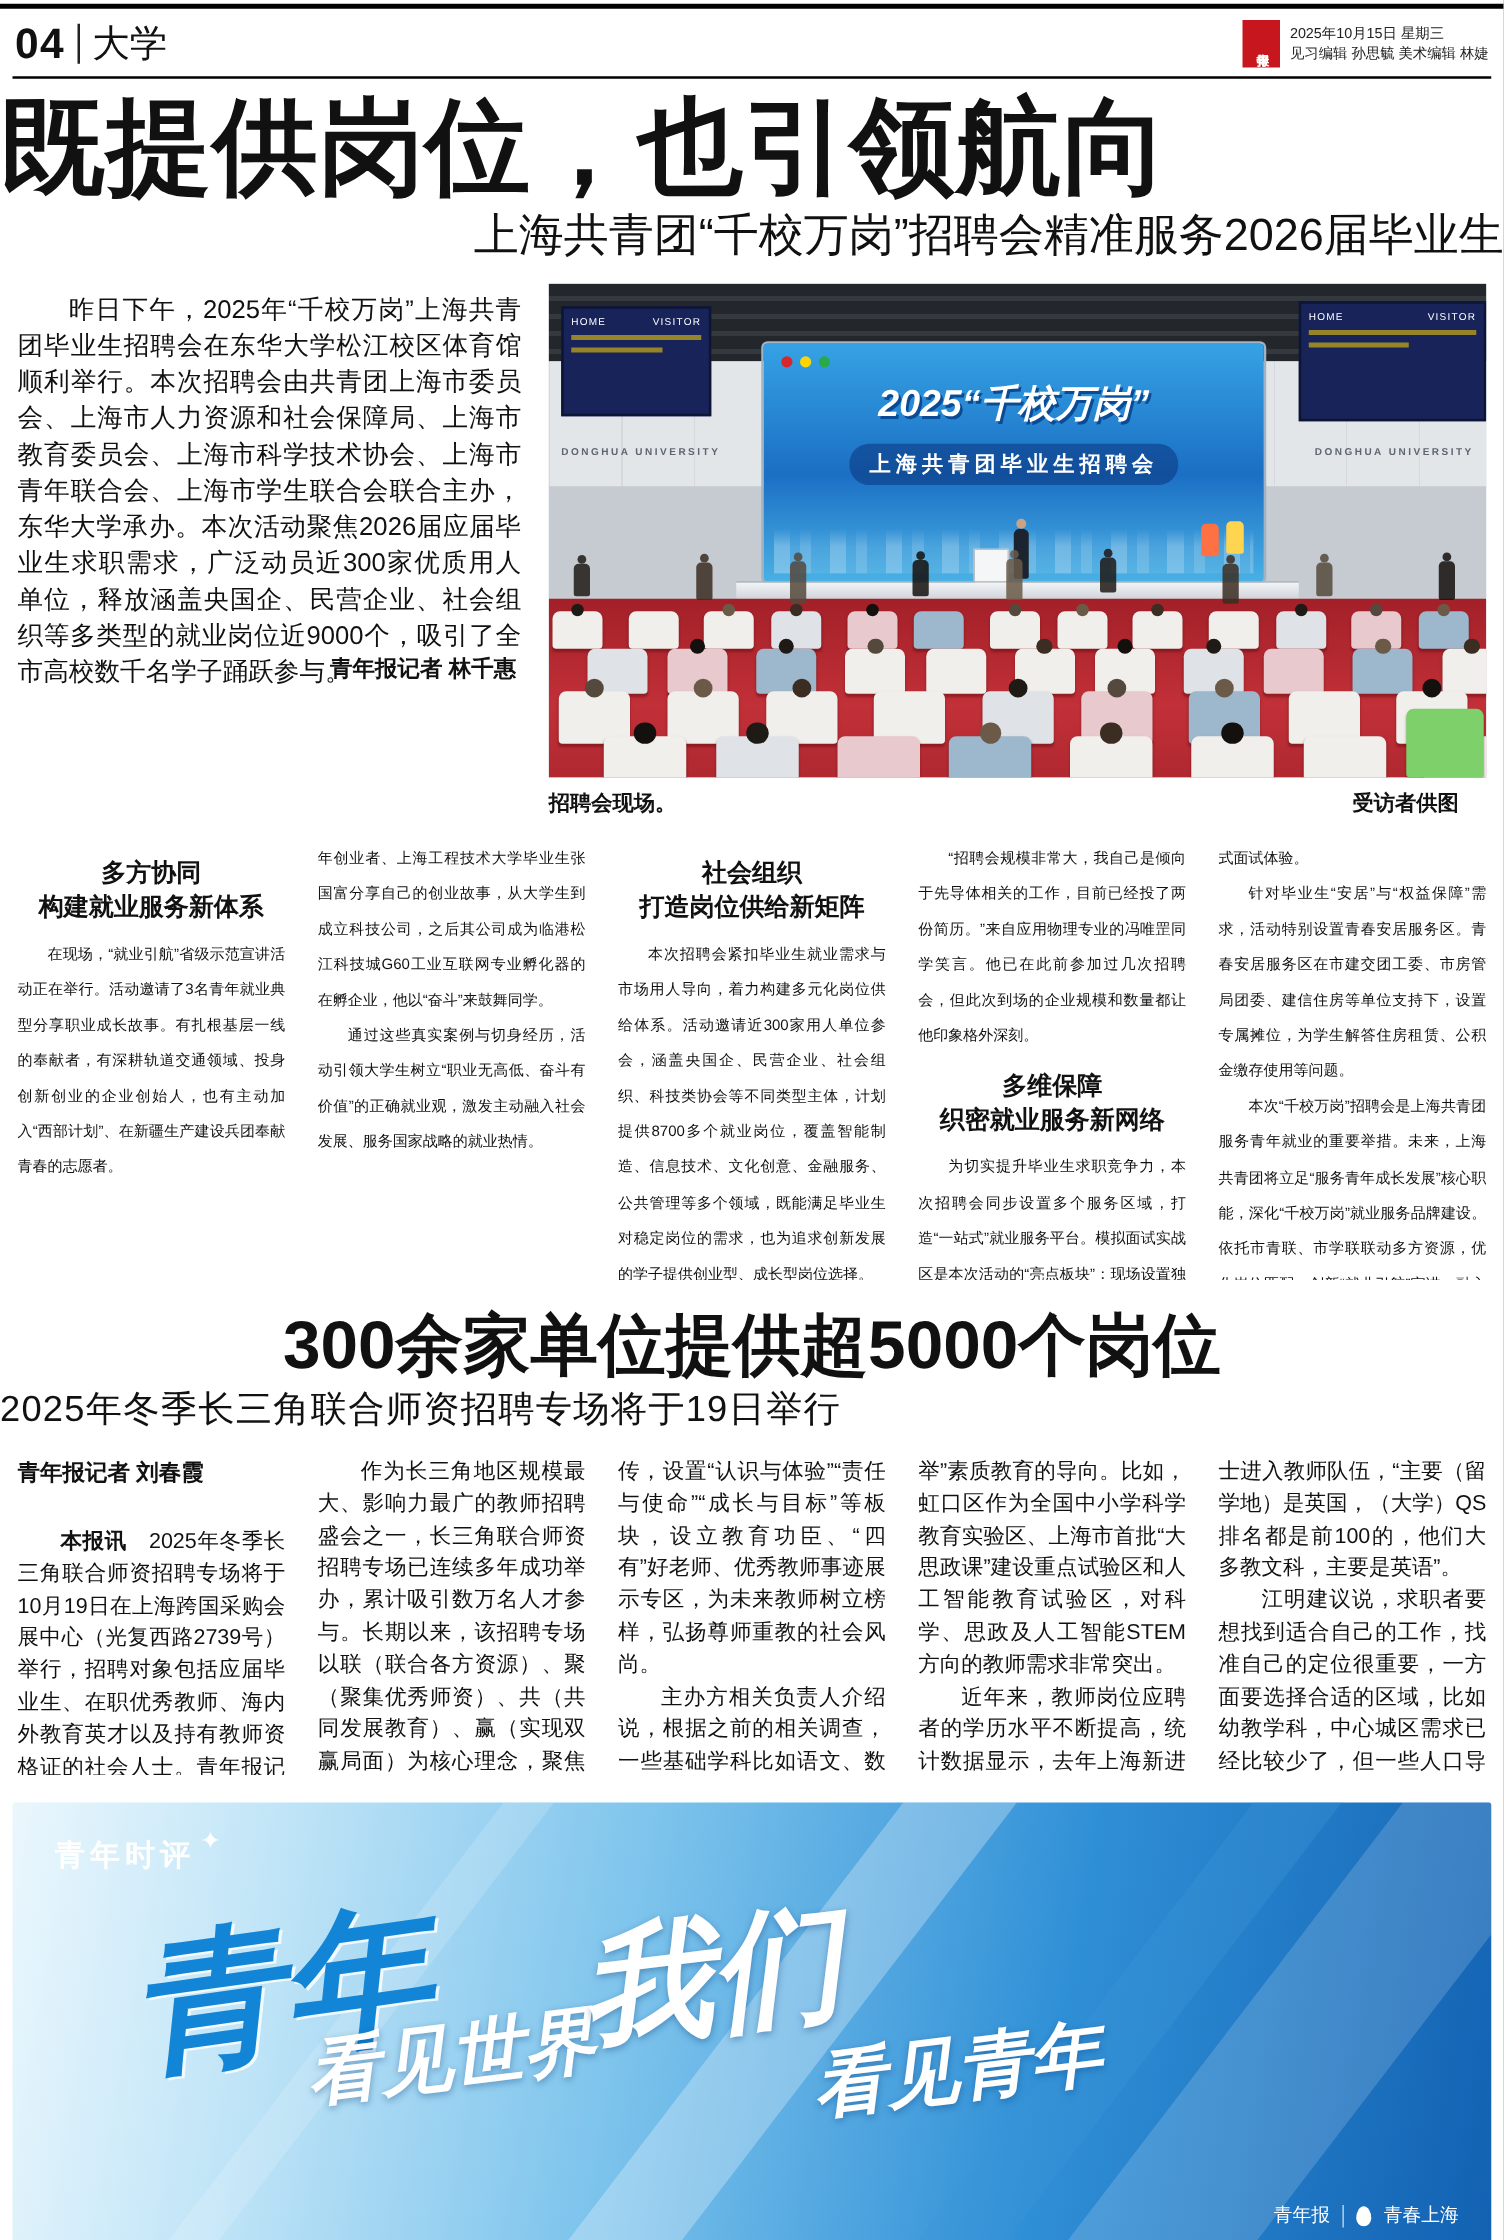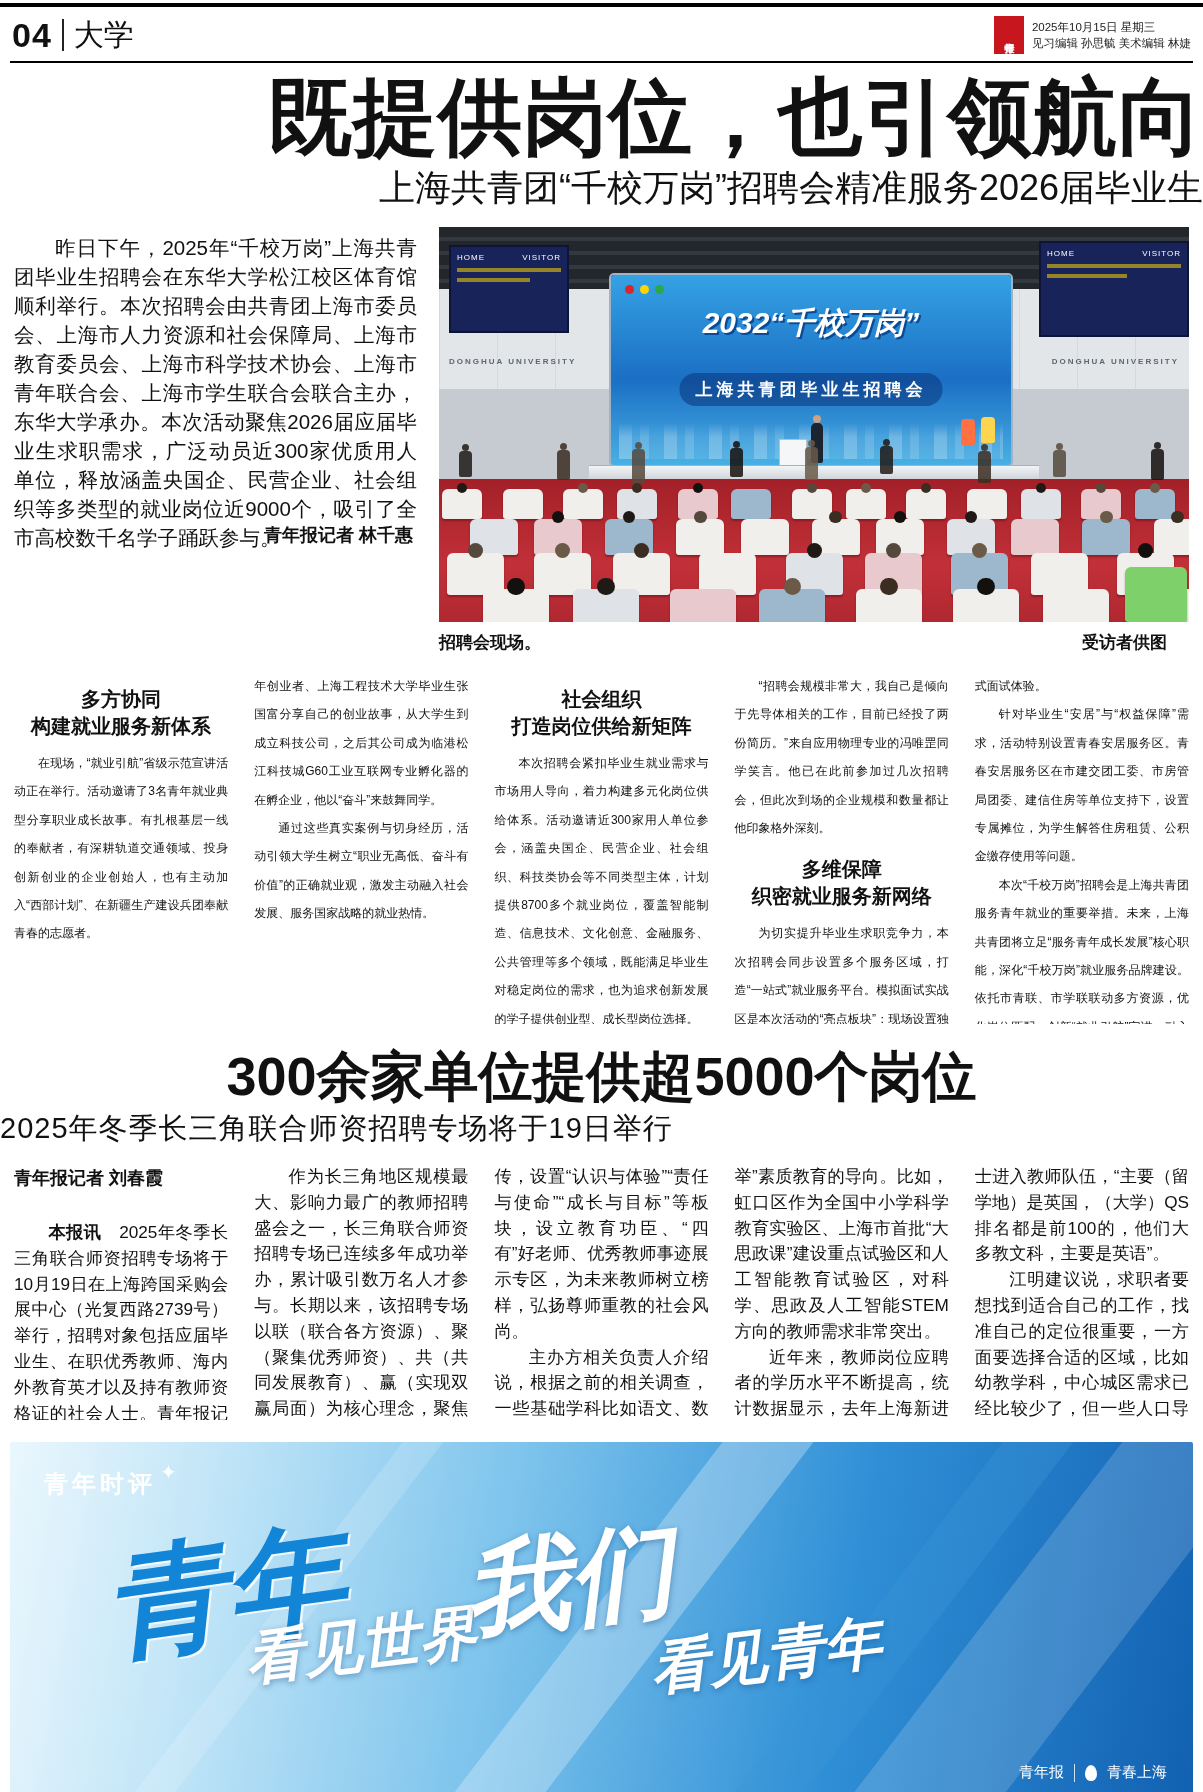--- a/index.html
+++ b/index.html
@@ -13,21 +13,21 @@
   .hdiv{width:2px;height:32px;background:#222;margin:0 10px;}
   .section-name{font-size:30px;font-weight:500;}
   .mast{margin-left:auto;display:flex;align-items:center;gap:8px;}
   .mast-logo{width:30px;height:38px;background:#c8161e;color:#fff;font-size:10px;line-height:12px;
              display:flex;align-items:center;justify-content:center;text-align:center;
              font-family:"DejaVu Serif",serif;font-weight:bold;writing-mode:vertical-rl;}
   .mast-meta{font-size:11.5px;line-height:16px;color:#222;}
   .header-rule{height:2px;background:#000;margin:0 10px;}
 
   
-  .headline{margin:6px 0 0;text-align:right;font-size:84px;line-height:96px;font-weight:900;
+  .headline{margin:6px 0 0;text-align:left;font-size:84px;line-height:96px;font-weight:900;
             letter-spacing:1px;font-family:"Liberation Sans","DejaVu Sans",sans-serif;}
   .subheadline{margin:2px 0 0;text-align:right;font-size:36px;line-height:42px;font-weight:500;}
 
   
   .top-article{display:flex;gap:22px;margin:18px 14px 0;}
   .lead-col{width:403px;}
   .lead-p{margin:6px 0 0;font-size:20.5px;line-height:29px;text-align:justify;text-indent:2em;}
   .lead-by{font-weight:bold;font-size:18px;text-align:right;margin-top:-29px;padding-right:4px;}
   .photo-col{width:728px;}
 
@@ -45,21 +45,21 @@
   .ph-screen.right{right:0;top:14px;width:150px;height:96px;}
   .ph-venue{position:absolute;top:130px;font-size:8px;letter-spacing:2px;color:#5e6670;font-weight:bold;}
   .ph-venue.left{left:10px;} .ph-venue.right{right:10px;}
   .ph-backdrop{position:absolute;left:172px;top:48px;width:400px;height:190px;border-radius:3px;
       background:linear-gradient(180deg,#35a2e4 0%,#1b6fc4 55%,#49b0e4 100%);
       box-shadow:0 0 0 2px #9fb3c4;overflow:hidden;}
   .ph-logos{position:absolute;left:14px;top:10px;display:flex;gap:6px;}
   .ph-logos i{width:9px;height:9px;border-radius:50%;display:block;}
   .ph-title{position:absolute;left:0;right:0;top:28px;text-align:center;color:#fff;
       font-size:30px;font-weight:900;font-style:italic;text-shadow:2px 2px 0 #0b4a94;}
-  .ph-subtitle{position:absolute;left:50%;top:98px;transform:translateX(-50%);white-space:nowrap;
+  .ph-subtitle{position:absolute;left:50%;top:80px;transform:translateX(-50%);white-space:nowrap;
       background:rgba(9,52,124,.55);color:#fff;font-size:17px;font-weight:bold;letter-spacing:4px;
       padding:5px 16px;border-radius:16px;}
   .ph-skyline{position:absolute;left:8px;right:8px;bottom:6px;height:36px;opacity:.8;
       background:repeating-linear-gradient(90deg,rgba(255,255,255,.35) 0 13px,rgba(255,255,255,.12) 13px 21px,
                  rgba(255,255,255,.28) 21px 30px,rgba(255,255,255,.10) 30px 45px);
       -webkit-mask-image:linear-gradient(180deg,transparent 0,#000 40%);mask-image:linear-gradient(180deg,transparent 0,#000 40%);}
   .ph-cartoon{position:absolute;border-radius:4px 4px 2px 2px;}
   .ph-podium{position:absolute;left:340px;top:212px;width:26px;height:28px;background:#f4f6f8;border:1px solid #b9c0c8;}
   .ph-speaker{position:absolute;left:372px;top:196px;width:12px;height:40px;background:#1c2430;border-radius:5px 5px 2px 2px;}
   .ph-speaker:before{content:"";position:absolute;left:2px;top:-8px;width:8px;height:8px;border-radius:50%;background:#caa287;}
@@ -159,21 +159,21 @@
         </div>
         <div class="ph-venue left">DONGHUA UNIVERSITY</div>
         <div class="ph-venue right">DONGHUA UNIVERSITY</div>
 
         <div class="ph-backdrop">
           <div class="ph-logos">
             <i style="background:#d8262c"></i>
               <i style="background:#ffd400"></i>
               <i style="background:#2aa84a"></i>
           </div>
-          <div class="ph-title">2032“千校万岗”</div>
+          <div class="ph-title">2025“千校万岗”</div>
           <div class="ph-subtitle">上海共青团毕业生招聘会</div>
           <div class="ph-skyline"></div>
           <div class="ph-cartoon" style="right:36px;bottom:20px;width:14px;height:26px;background:#ff7043"></div>
           <div class="ph-cartoon" style="right:16px;bottom:22px;width:14px;height:26px;background:#ffd54f"></div>
         </div>
 
         <div class="ph-podium"></div>
         <div class="ph-speaker"></div>
         <div class="ph-stage"></div>
         <div class="ph-carpet"></div>

